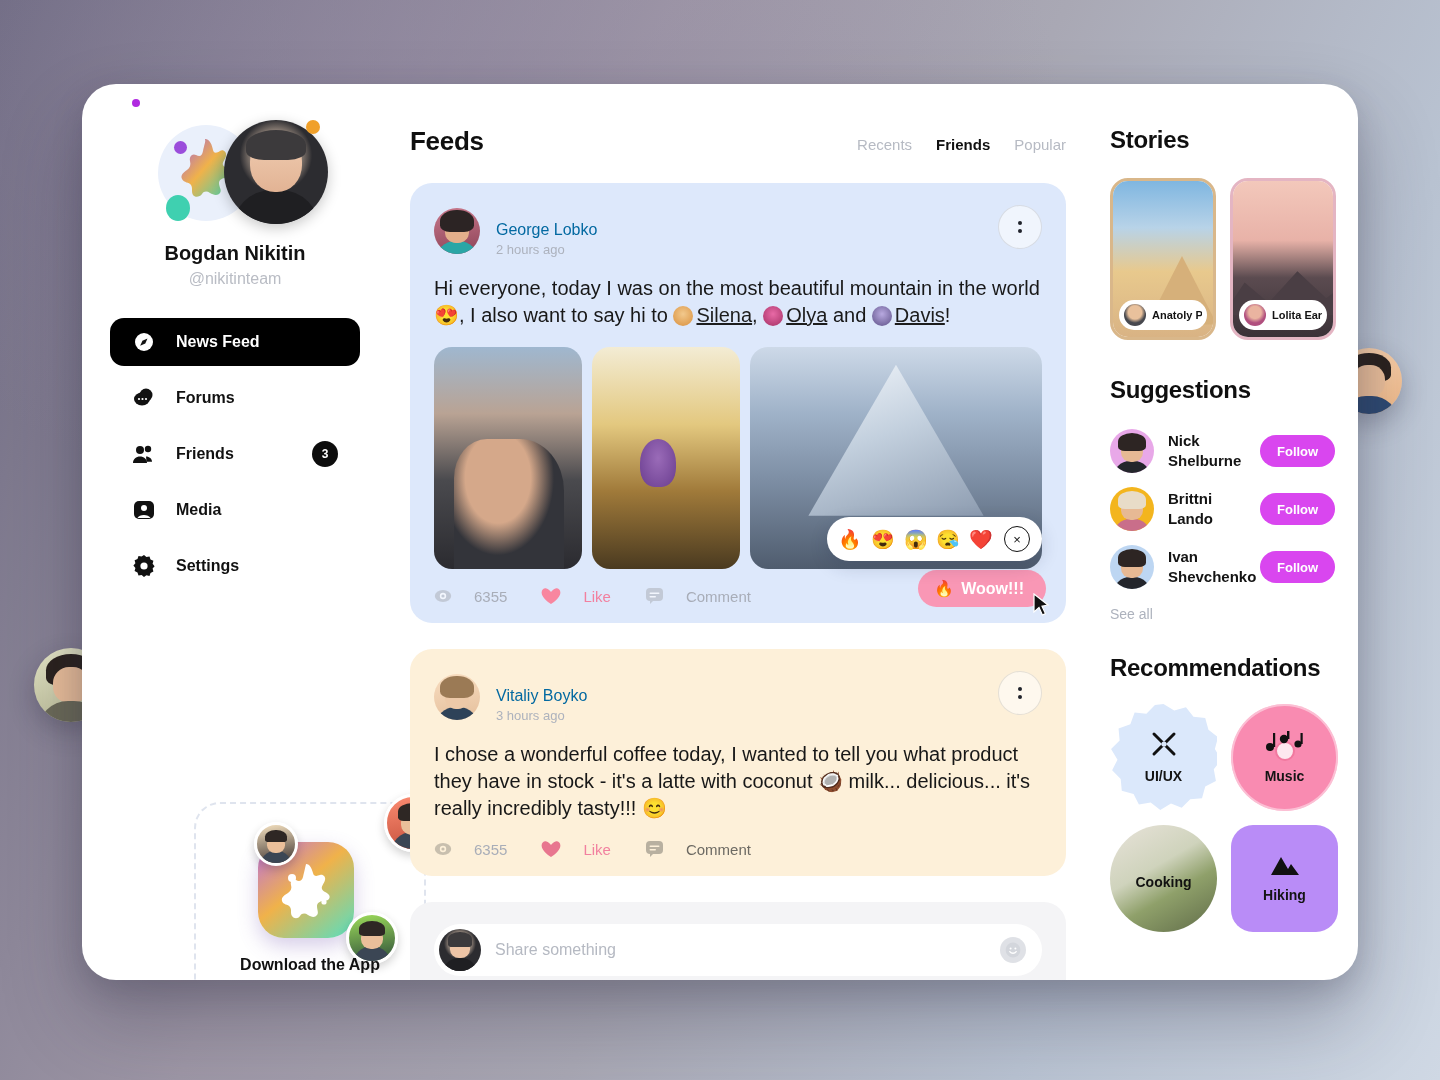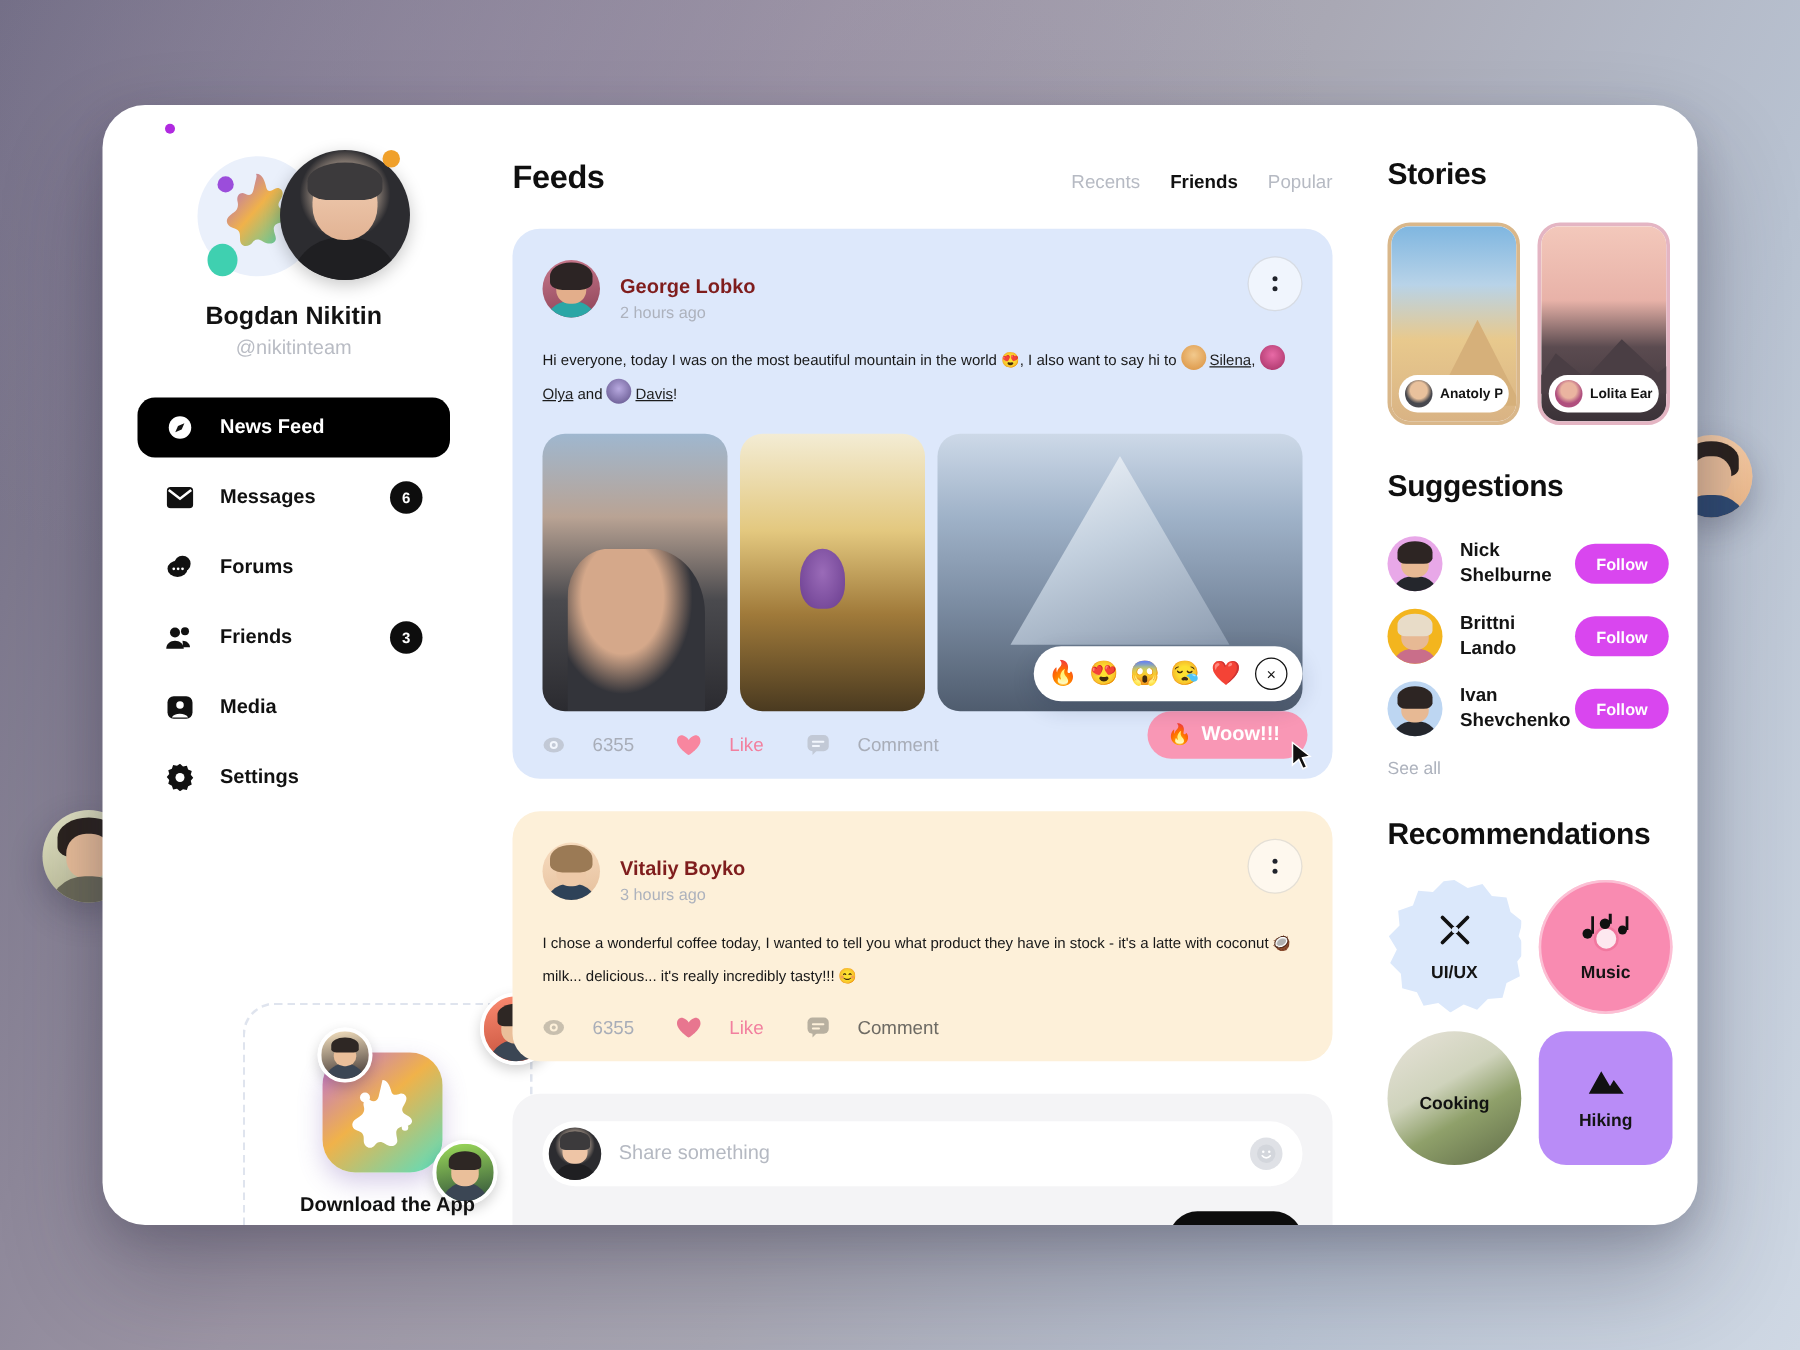--- a/index.html
+++ b/index.html
@@ -164,32 +164,32 @@
   .post-av .h { position:absolute; left:14%; top:4%; width:72%; height:48%; border-radius:50% 50% 30% 30%; }
   .post-av.g .h { background:#2c2424; }
   .post-av.v .h { background:#9b7a55; }
   .post-av .f { position:absolute; left:24%; top:24%; width:52%; height:52%; border-radius:45%; background:#e3ae8b; }
   .post-av.v .f { background:#edc9a8; }
   .post-av .b { position:absolute; left:4%; top:72%; width:92%; height:42%; border-radius:30px 30px 0 0; }
   .post-av.g .b { background:#2aa6a6; }
   .post-av.v .b { background:#2e4258; }
 
   .post-meta { margin-left: 16px; }
-  .post-name { font-size: 16px; font-weight: bold; color: #7f1d1d; margin-top: 16px; }
+  .post-name { font-size: 16px; font-weight: normal; color: #0369a1; margin-top: 16px; }
   .post-time { margin-top: 3px; font-size: 13px; color: #adb2bd; }
   .post-menu {
     position: absolute; right: 24px; top: 22px;
     width: 44px; height: 44px; border-radius: 50%;
     background: rgba(255,255,255,0.55); border: 1px solid rgba(0,0,0,0.10);
     display: flex; flex-direction: column; align-items: center; justify-content: center; gap: 4px;
     cursor: pointer;
   }
   .post-menu i { width: 4px; height: 4px; border-radius: 50%; background: #20232b; display:block; }
 
-  .post-body { margin-top: 18px; font-size: 12px; line-height: 27px; color: #181818; }
+  .post-body { margin-top: 18px; font-size: 20px; line-height: 27px; color: #181818; }
   .post-body a { color: #1d1d1d; text-decoration: underline; }
   .mini-av { display:inline-block; width:20px; height:20px; border-radius:50%; vertical-align:-4px; margin-right:3px; }
   .mini1 { background: radial-gradient(circle at 50% 40%, #f2c98d, #d98f3c); }
   .mini2 { background: radial-gradient(circle at 50% 40%, #e86aa6, #a32f63); }
   .mini3 { background: radial-gradient(circle at 50% 40%, #b8a9e0, #5c4f86); }
 
   .gallery { display: flex; gap: 10px; margin-top: 18px; height: 222px; }
   .g-img { border-radius: 18px; overflow: hidden; position: relative; }
   .g1 { width: 148px; background: linear-gradient(180deg,#9fb7cf 0%,#b9a394 30%,#4a4a4e 60%,#2b2b30 100%); }
   .g2 { width: 148px; background: linear-gradient(180deg,#f3ecd4 0%,#e3c87f 35%,#a07a3a 65%,#4a3a20 100%); }
@@ -417,30 +417,20 @@
         <div class="nav-item active">
           <span class="nav-ico">
             <svg width="22" height="22" viewBox="0 0 22 22">
                 <circle cx="11" cy="11" r="9" fill="#fff"></circle>
                 <path d="M14.5 7.5l-2.2 5.1-5.1 2.2 2.2-5.1z" fill="#111"></path>
               </svg>
           </span>
           <span class="nav-label">News Feed</span>
         </div>
 
-        <div class="nav-item">
-          <span class="nav-ico">
-            <svg width="22" height="18" viewBox="0 0 22 18">
-                <rect x="0.5" y="0.5" width="21" height="17" rx="3" fill="#111"></rect>
-                <path d="M2 3l9 7 9-7" stroke="#fff" stroke-width="2" fill="none"></path>
-              </svg>
-          </span>
-          <span class="nav-label">Messages</span>
-          <span class="nav-badge">6</span>
-        </div>
 
         <div class="nav-item">
           <span class="nav-ico">
             <svg width="22" height="22" viewBox="0 0 22 22">
                 <circle cx="13" cy="8" r="6.5" fill="#111"></circle>
                 <ellipse cx="9" cy="12" rx="8" ry="6.5" fill="#111"></ellipse>
                 <circle cx="6" cy="12" r="1.1" fill="#fff"></circle>
                 <circle cx="9.5" cy="12" r="1.1" fill="#fff"></circle>
                 <circle cx="13" cy="12" r="1.1" fill="#fff"></circle>
               </svg>

